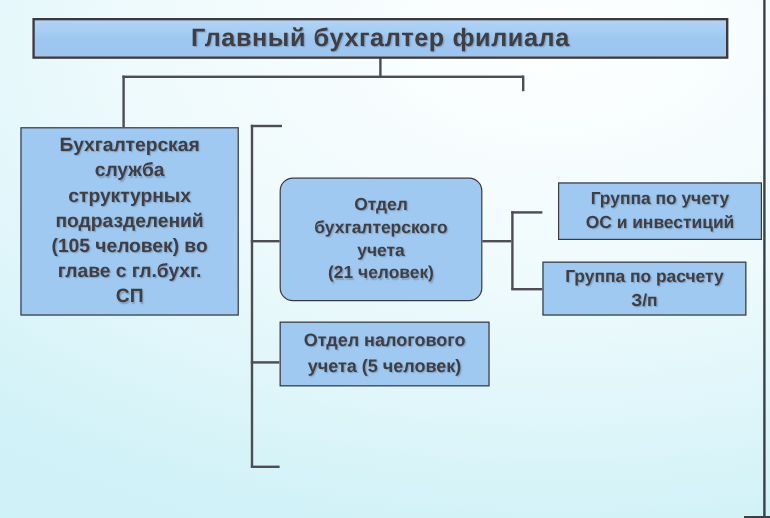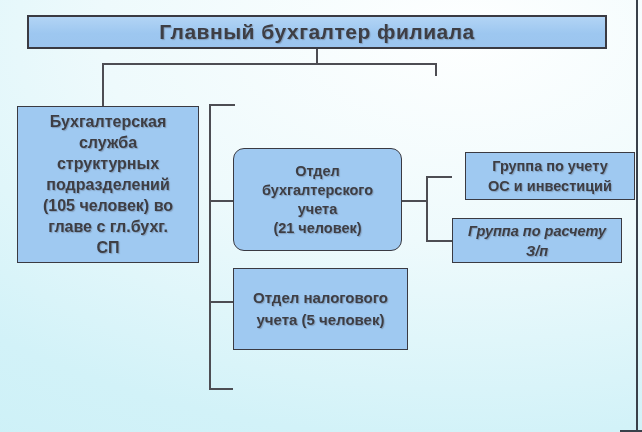--- a/index.html
+++ b/index.html
@@ -83,23 +83,23 @@
 
 
   <div class="box box--med" style="left:233px; top:148px; width:169px; height:103px;border-radius:11px;">Отдел
 бухгалтерского
 учета
 (21 человек)</div>
 
   <div class="box box--group" style="left:452px; top:152px; width:170px; height:48px;margin-left:13px;">Группа по учету
 ОС и инвестиций</div>
 
-  <div class="box box--group" style="left:452px; top:218px; width:170px; height:45px;font-style:italic;">Группа по расчету
+  <div class="box box--group" style="left:452px; top:218px; width:170px; height:45px;">Группа по расчету
 З/п</div>
 
-  <div class="box box--tax" style="left:233px; top:268px; width:175px; height:82px;">Отдел налогового
+  <div class="box box--tax" style="left:233px; top:268px; width:175px; height:54px;">Отдел налогового
 учета (5 человек)</div>
 
 
   <div class="frame-edge" style="left:636px; top:0; width:2px; height:432px;"></div>
   <div class="frame-edge" style="left:620px; top:430px; width:22px; height:2px;"></div>
 
 </div>
 
 </body></html>

